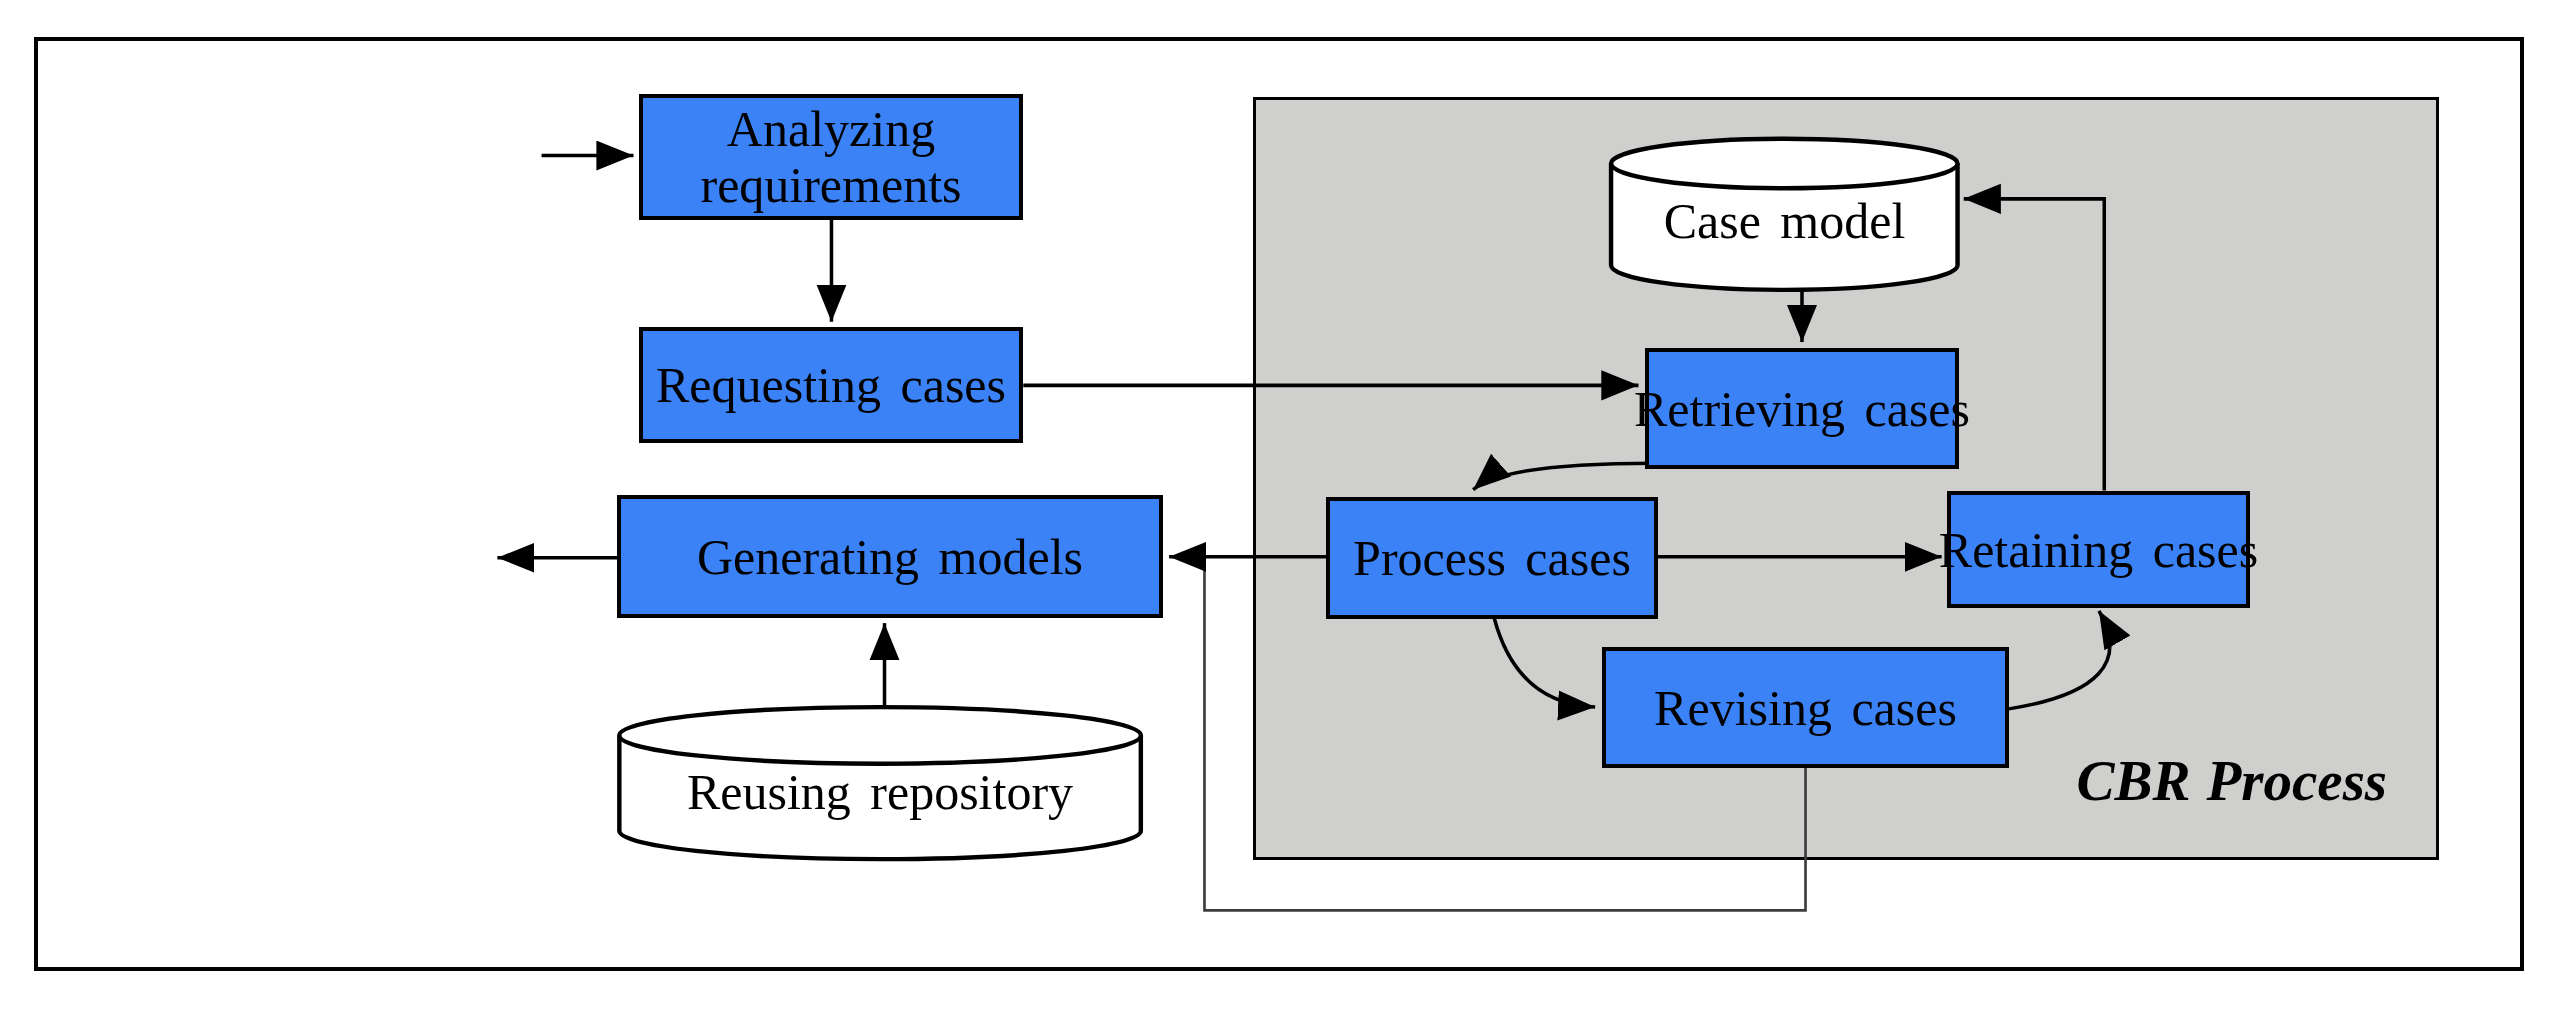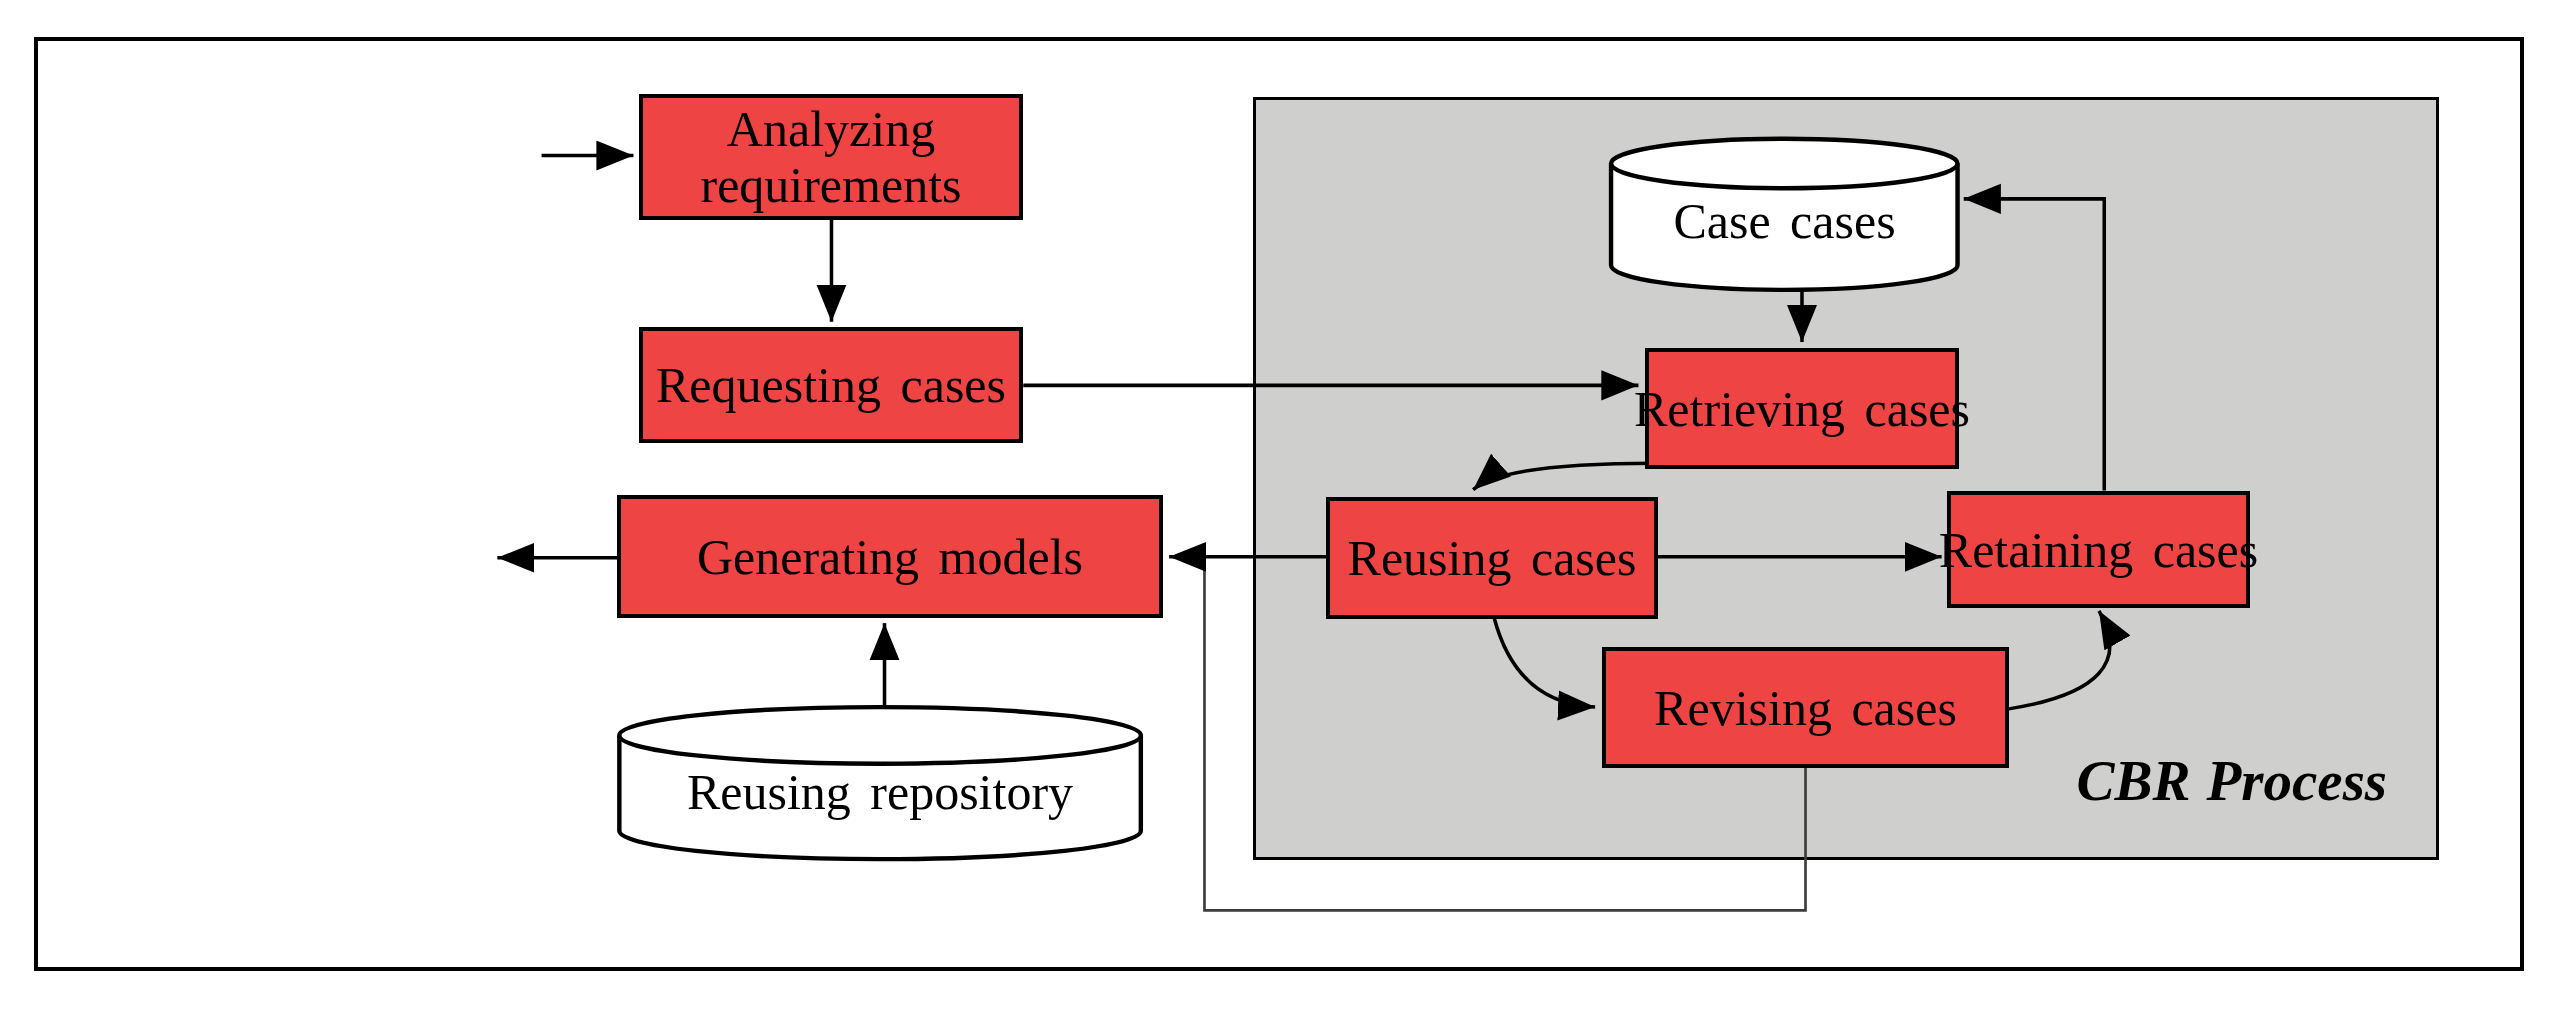--- a/index.html
+++ b/index.html
@@ -29,21 +29,21 @@
     box-sizing:border-box;
     z-index:1;
   }
   .wires{
     position:absolute;left:0;top:0;width:2576px;height:1020px;
     z-index:2;
   }
   .node{
     position:absolute;
     box-sizing:border-box;
-    background:#ef4444;
+    background:#3b82f6;
     border:4.4px solid var(--line);
     display:flex;align-items:center;justify-content:center;
     text-align:center;
     font-size:50px;
     color:#000;
     line-height:1.12;
     word-spacing:7px;
     white-space:nowrap;
     z-index:3;
   }
@@ -115,26 +115,26 @@
 
   <div class="node wrap" style="left:639px;top:94px;width:384px;height:126px;padding:0 16px;">Analyzing requirements</div>
 
   <div class="node" style="left:639px;top:327px;width:384px;height:116px;">Requesting cases</div>
 
 
   <div class="node" style="left:617px;top:495px;width:546px;height:123px;">Generating models</div>
 
   <div class="node" style="left:1645px;top:348px;width:314px;height:121px;">Retrieving cases</div>
 
-  <div class="node" style="left:1326px;top:497px;width:332px;height:122px;">Reusing cases</div>
+  <div class="node" style="left:1326px;top:497px;width:332px;height:122px;">Process cases</div>
 
   <div class="node" style="left:1602px;top:647px;width:407px;height:121px;">Revising cases</div>
 
   <div class="node" style="left:1947px;top:491px;width:303px;height:117px;">Retaining cases</div>
 
-  <div class="cyl-label" style="left:1611px;top:177px;width:347px;height:88px;">Case cases</div>
+  <div class="cyl-label" style="left:1611px;top:177px;width:347px;height:88px;">Case model</div>
 
   <div class="cyl-label" style="left:619px;top:750px;width:522px;height:84px;">Reusing repository</div>
 
   <div class="region-caption">CBR Process</div>
 
 </div>
 
 
 </body></html>

